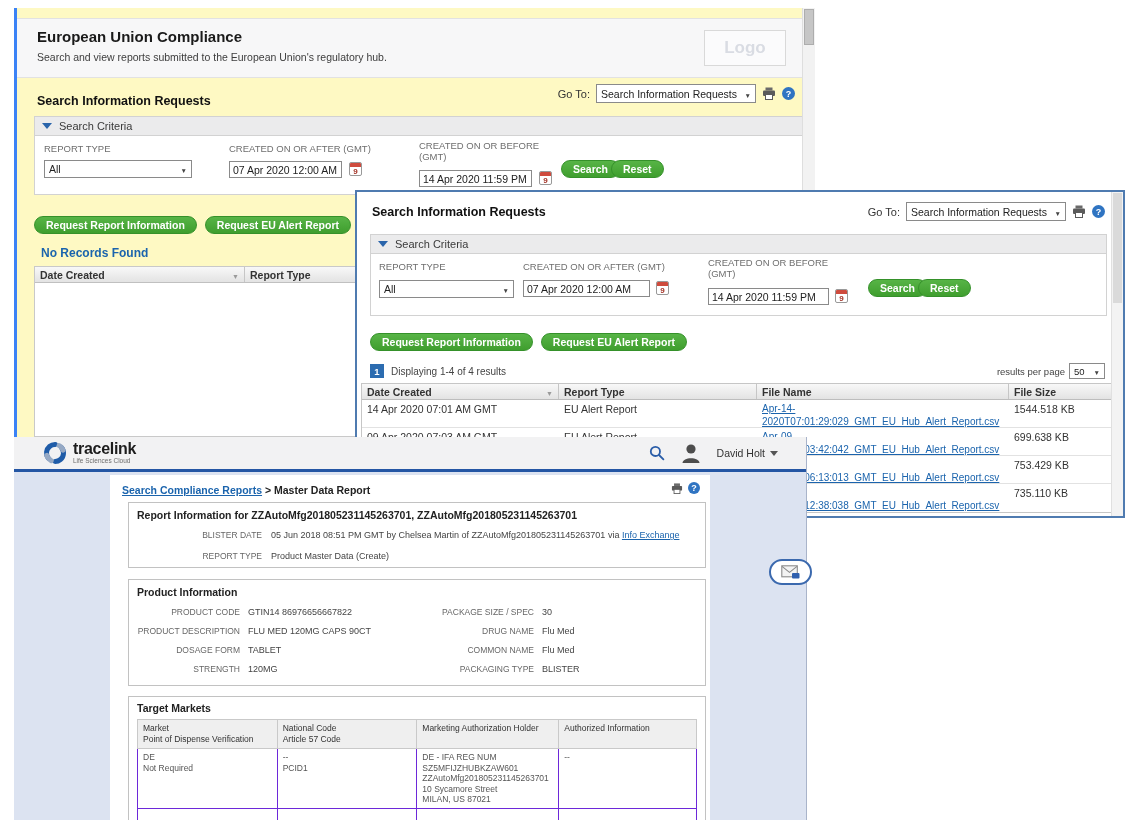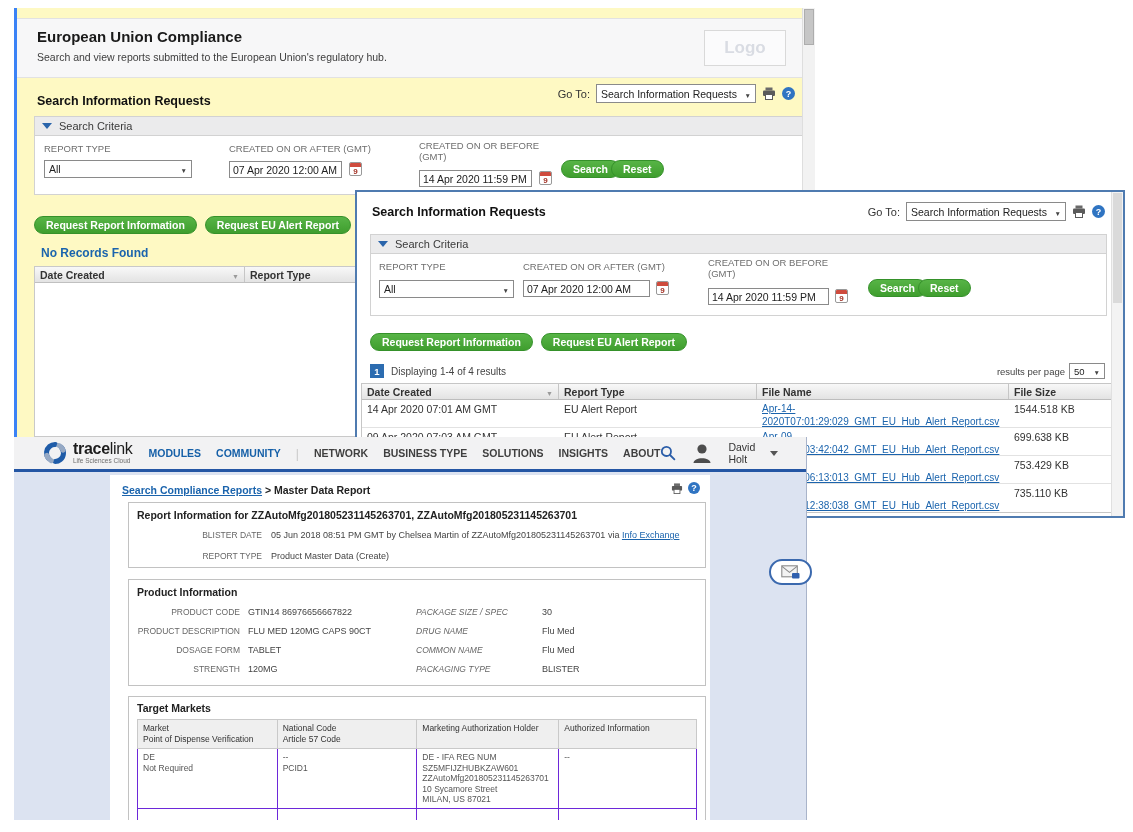--- a/index.html
+++ b/index.html
@@ -88,21 +88,21 @@
 
   
   #win3 { position:absolute; left:14px; top:437px; width:793px; height:383px; background:#dce3f1;
           border-right:1px solid #a9b4ca; z-index:3;}
   .nav { position:absolute; left:0; top:0; right:0; height:35px; background:#f2f2f3;
          border-bottom:3px solid #2456a4; display:flex; align-items:center;}
   .brandwrap { margin-left:28px; display:flex; align-items:center; gap:5px;}
   .brandtext { display:flex; flex-direction:column; line-height:1;}
   .brandline { font-size:16px; color:#1d1d1d; letter-spacing:-0.3px;}
   .brand-b { font-weight:800;}
-  .brand-l { font-weight:400;margin-top:8px;}
+  .brand-l { font-weight:700;margin-top:8px;}
   .tagline { font-size:6.5px; color:#6d6d6d; margin-top:1px;}
   .menu { display:flex; align-items:center; gap:15px; margin-left:16px;}
   .mitem { font-size:10.5px; font-weight:bold; cursor:pointer; white-space:nowrap;}
   .m-blue { color:#1660a8;}
   .m-gray { color:#3f3f3f;}
   .navdiv::after { content:"|"; color:#c9c9c9; font-size:12px;}
   .nav-right { margin-left:auto; display:flex; align-items:center; gap:14px; margin-right:28px;}
   .usr { display:flex; align-items:center; gap:5px; cursor:pointer;}
   .usr-name { font-size:10.5px; color:#333;}
   .usr-car { width:0; height:0; border-left:4px solid transparent; border-right:4px solid transparent; border-top:5px solid #555;}
@@ -111,21 +111,21 @@
   .bc-link { color:#1b64ad; text-decoration:underline; cursor:pointer;}
   .bc-icons { position:absolute; right:10px; top:7px; display:flex; align-items:center; gap:5px;}
   .box { position:absolute; left:18px; width:578px; border:1px solid #c2c2c2; background:#fff;}
   .box-title { font-size:10.5px; font-weight:bold; color:#222; margin:6px 8px 0;}
   .lv-row { display:flex; align-items:flex-start; margin-top:9px; padding:0 8px;}
   .lv-label { width:125px; text-align:right; font-size:8.5px; color:#666; margin-right:9px; flex-shrink:0;}
   .lv-val { font-size:9px; color:#444;}
   .lv-link { color:#1b64ad; text-decoration:underline; cursor:pointer;}
   .pi-label1 { width:103px; text-align:right; font-size:8.5px; color:#666; margin-right:8px; flex-shrink:0;}
   .pi-val1 { width:168px; font-size:9px; color:#444; flex-shrink:0;}
-  .pi-label2 { width:118px; font-size:8.5px; color:#666; margin-right:8px; flex-shrink:0;font-style:italic;}
+  .pi-label2 { width:118px; text-align:right; font-size:8.5px; color:#666; margin-right:8px; flex-shrink:0;}
   .pi-val2 { font-size:9px; color:#444;}
   .tm-table { width:560px; margin:5px 8px 0; border-collapse:collapse;}
   .tm-table th { background:#efefef; border:1px solid #c9c9c9; font-size:8.5px; color:#333;
                  font-weight:normal; text-align:left; padding:3px 5px; line-height:11px; vertical-align:top;}
   .tm-table td { border:1px solid #6d28d9; font-size:8.5px; color:#555; padding:3px 5px;
                  line-height:10.5px; vertical-align:top;}
   .env-pill { position:absolute; right:-6px; top:122px; width:43px; height:26px; background:#fff;
               border:2px solid #3b69ae; border-radius:13px; display:flex; align-items:center;
               justify-content:center; cursor:pointer; z-index:5;}
 </style>
@@ -326,30 +326,20 @@
     <div class="nav">
       <div class="brandwrap">
         <svg width="26" height="26" viewBox="0 0 26 26">
           <circle cx="13" cy="13" r="8.5" fill="none" stroke="#1f5ca8" stroke-width="5" stroke-dasharray="19 8" stroke-linecap="round" transform="rotate(-40 13 13)"></circle>
           <circle cx="13" cy="13" r="8.5" fill="none" stroke="#96a9c4" stroke-width="5" stroke-dasharray="7 20" stroke-dashoffset="-23" stroke-linecap="round" transform="rotate(-40 13 13)"></circle>
         </svg>
         <div class="brandtext">
           <div class="brandline"><span class="brand-b">trace</span><span class="brand-l">link</span></div>
           <div class="tagline">Life Sciences Cloud</div>
         </div>
-      </div>
-      <div class="menu">
-        <span class="mitem m-blue">MODULES</span>
-        <span class="mitem m-blue">COMMUNITY</span>
-        <span class="navdiv"></span>
-        <span class="mitem m-gray">NETWORK</span>
-        <span class="mitem m-gray">BUSINESS TYPE</span>
-        <span class="mitem m-gray">SOLUTIONS</span>
-        <span class="mitem m-gray">INSIGHTS</span>
-        <span class="mitem m-gray">ABOUT</span>
       </div>
       <div class="nav-right">
         <span style="display:inline-flex;">
           <svg width="16" height="16" viewBox="0 0 16 16">
               <circle cx="6.4" cy="6.4" r="4.6" fill="none" stroke="#2a5da8" stroke-width="1.8"></circle>
               <line x1="10" y1="10" x2="14.4" y2="14.4" stroke="#2a5da8" stroke-width="1.8" stroke-linecap="round"></line>
             </svg>
         </span>
         <span style="display:inline-flex;">
           <svg width="24" height="24" viewBox="0 0 24 24">

